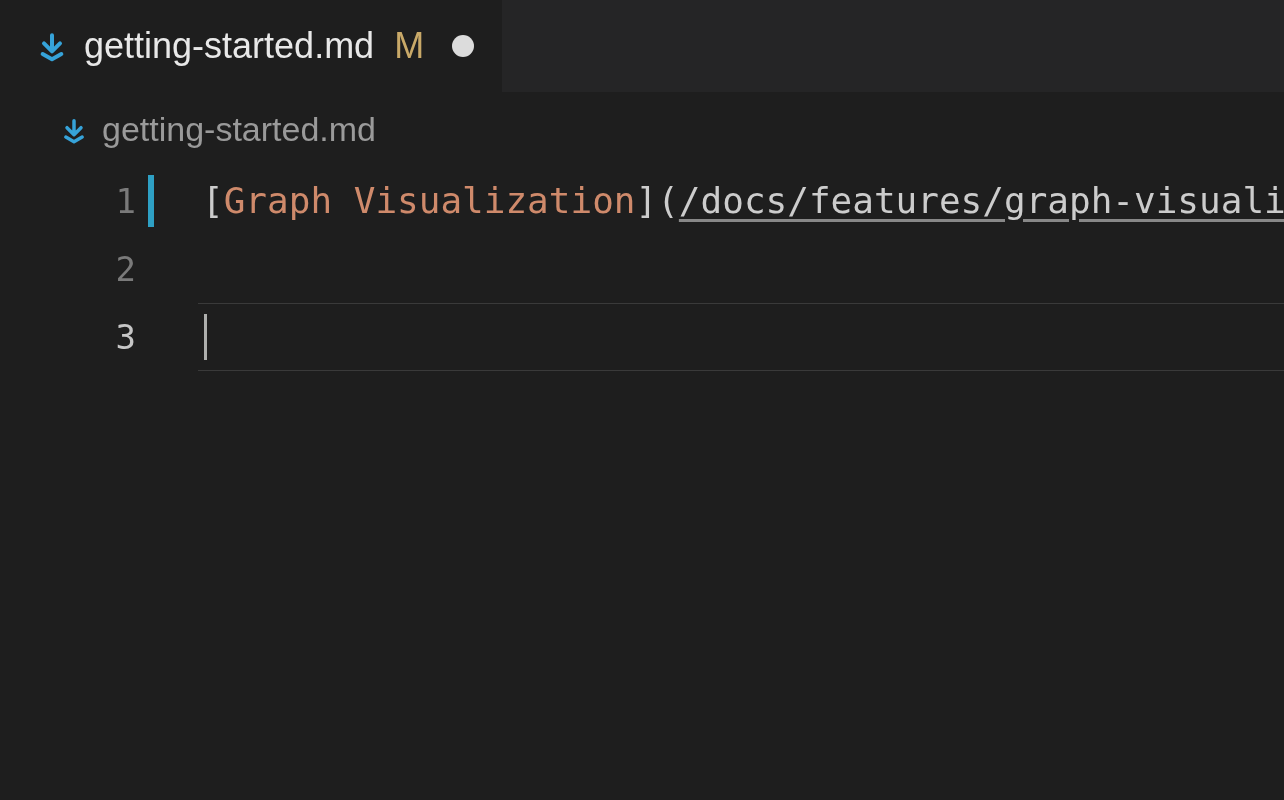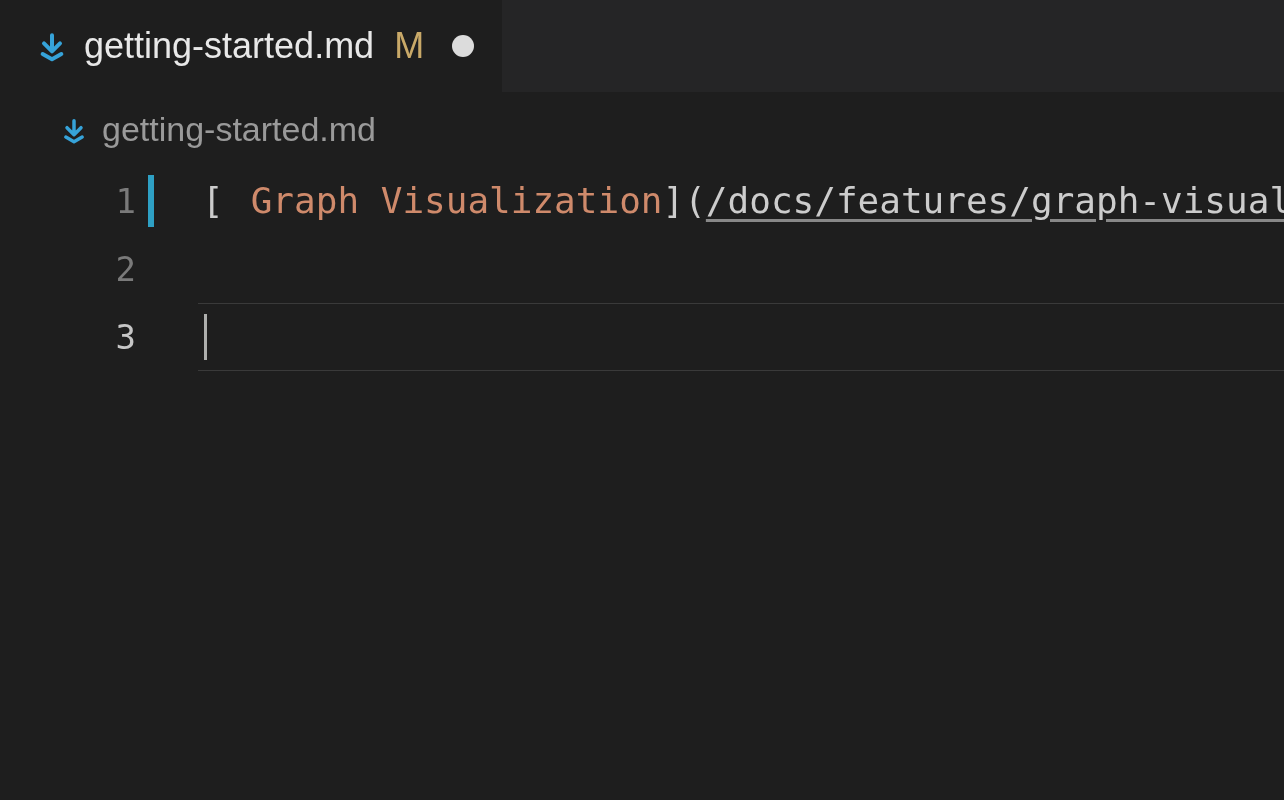--- a/index.html
+++ b/index.html
@@ -102,21 +102,20 @@
       padding-left: 50px;
       white-space: pre;
       display: flex;
       align-items: center;
     }
     .md-bracket {
       color: #cccccc;
     }
     .md-linktext {
       color: #cf8a6b;
-      margin-left: 27px;
     }
     .md-url {
       color: #cccccc;
       text-decoration: underline;
       text-decoration-color: #888888;
       text-underline-offset: 6px;
     }
     .current-line-highlight {
       position: relative;
     }

